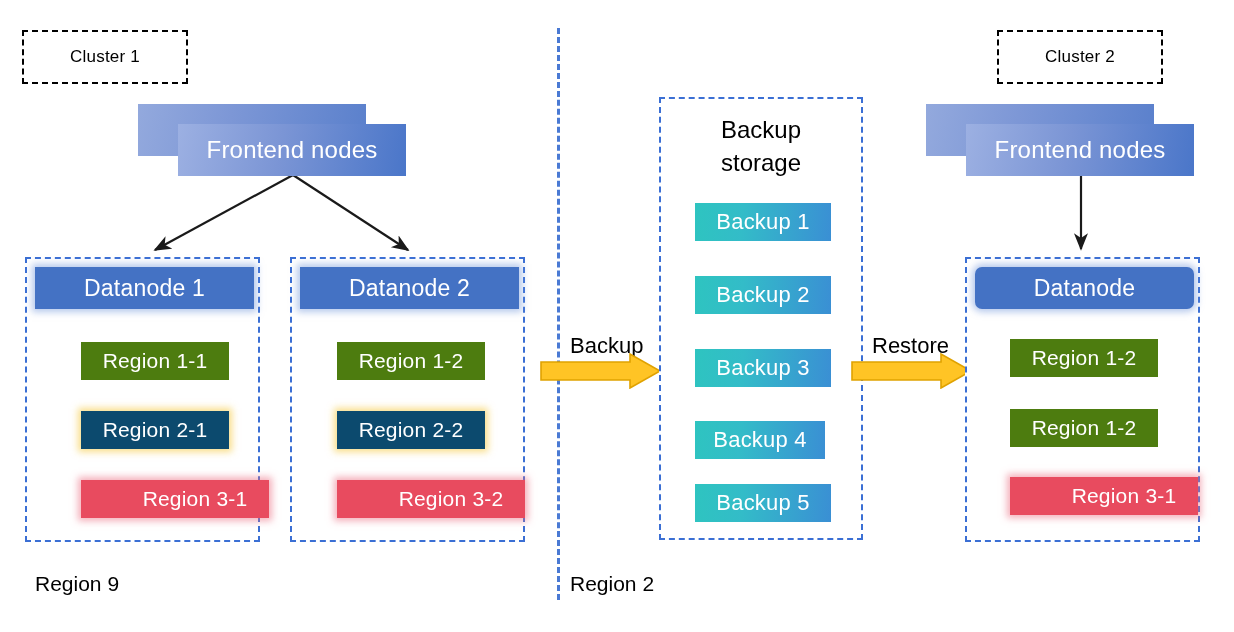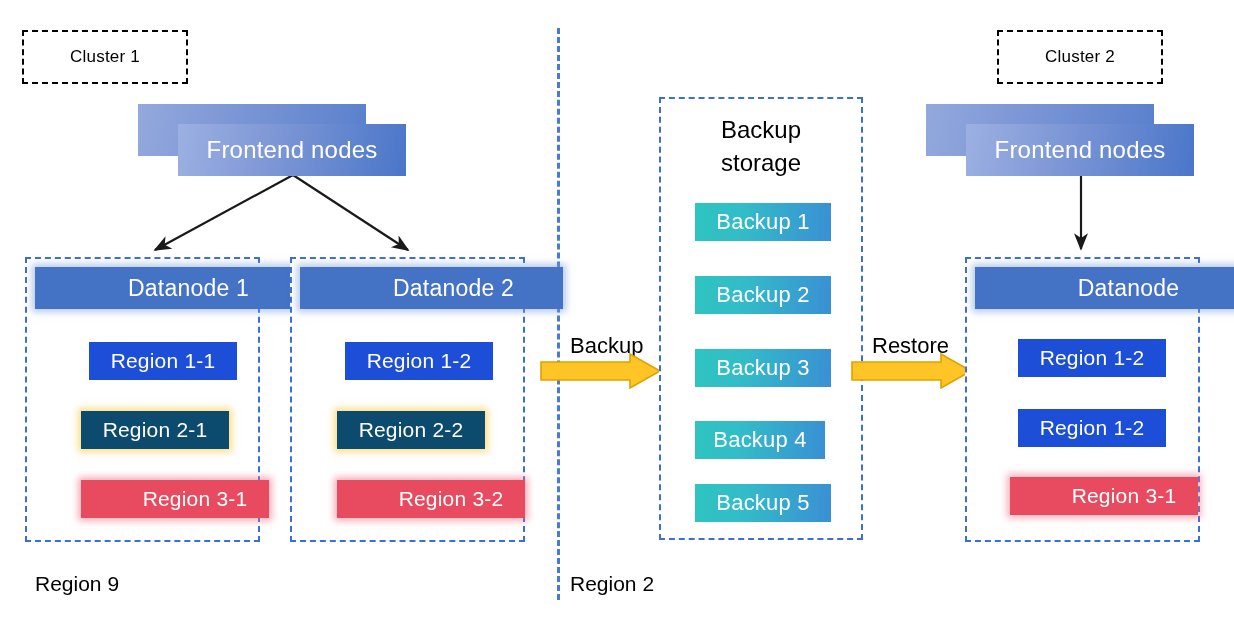--- a/index.html
+++ b/index.html
@@ -73,34 +73,33 @@
   .node-header {
     position: absolute;
     background: #4472c4;
     color: #ffffff;
     display: flex;
     align-items: center;
     justify-content: center;
     font-size: 23px;
     box-shadow: 0 0 7px 3px rgba(120, 155, 220, 0.55);
     letter-spacing: 0.2px;
-    padding-left: 44px;
   }
 
   
   .region {
     position: absolute;
     display: flex;
     align-items: center;
     justify-content: center;
     color: #ffffff;
     font-size: 21px;
     letter-spacing: 0.2px;
   }
-  .region.green  { background: #1d4ed8; margin-left: 8px; }
+  .region.green  { background: #4d7c0f; }
   .region.yellow {
     background: #0c4a6e;
     box-shadow: 0 0 7px 3px rgba(245, 200, 60, 0.6);
     align-items: center;
   }
   .region.red {
     background: #e84b5f;
     box-shadow: 0 0 7px 3px rgba(235, 110, 130, 0.55);
     padding-left: 40px;
   }
@@ -270,21 +269,21 @@
   </div>
 
   <div class="frontend-stack" style="left:926px; top:104px;">
     <div class="frontend-back"></div>
     <div class="frontend-front">
       <span>Frontend nodes</span>
     </div>
   </div>
 
   <div class="dn-container" style="left:965px; top:257px; width:235px; height:285px;">
-    <div class="node-header" style="left:8px; top:8px; width:219px; height:42px;">
+    <div class="node-header" style="left:8px; top:8px; width:219px; height:42px;border-radius:7px;">
       <span>Datanode</span>
     </div>
     <div class="region green" style="left:43px; top:80px; width:148px; height:38px;">
       <span>Region 1-2</span>
     </div>
     <div class="region green" style="left:43px; top:150px; width:148px; height:38px;">
       <span>Region 1-2</span>
     </div>
     <div class="region red" style="left:43px; top:218px; width:148px; height:38px;">
       <span>Region 3-1</span>

